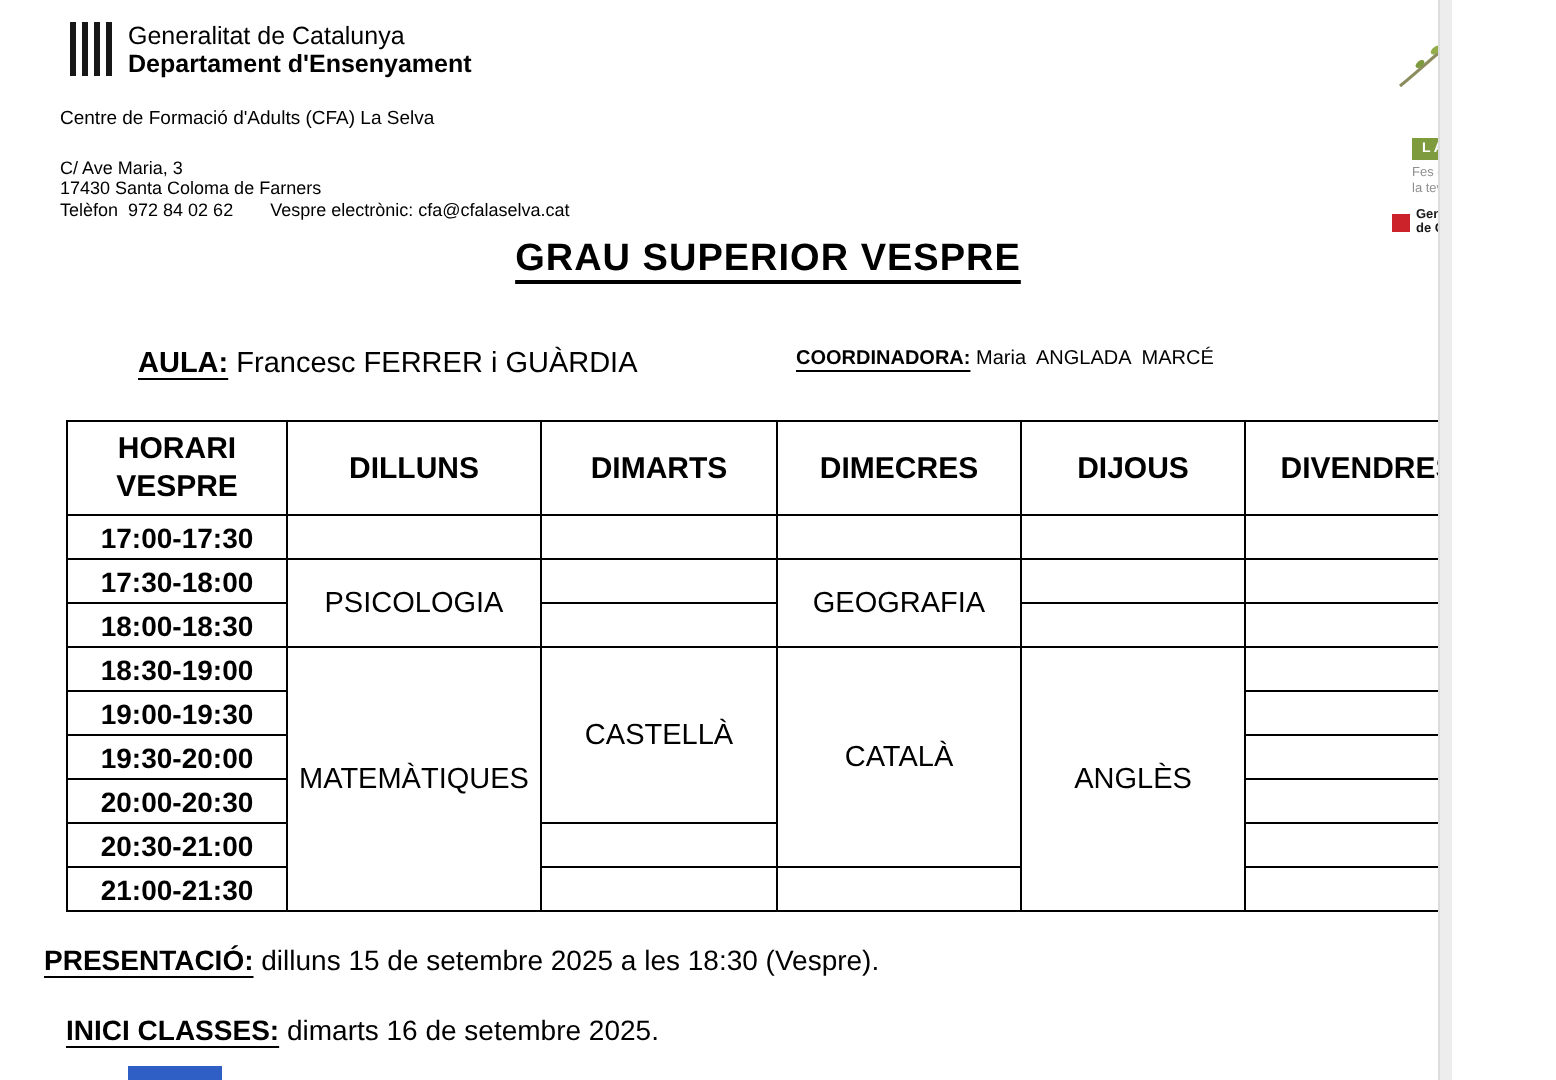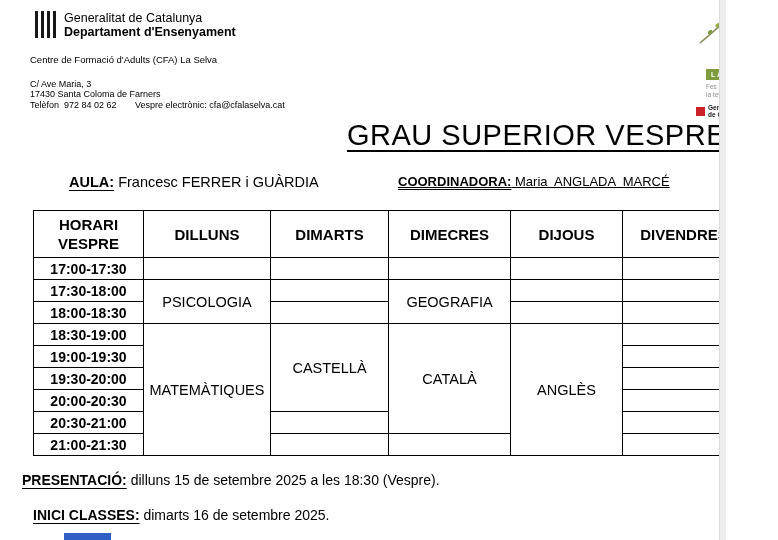--- a/index.html
+++ b/index.html
@@ -23,26 +23,26 @@
   .cfa-logo .tree { display:block; margin-left:6px; }
   .cfa-acronym { font-size:16px; font-weight:bold; color:#3a3a3a; letter-spacing:1px; margin:1px 0 0 36px; }
   .cfa-badge { display:inline-block; margin:1px 0 0 16px; background:#7e9c3e; color:#fff;
                font-size:7px; font-weight:bold; letter-spacing:1.6px; padding:2px 4px 2px 5px; }
   .cfa-tagline { margin:2px 0 0 16px; font-size:6.5px; line-height:7.5px; color:#8f8f8f; }
   .gencat-mini { margin:6px 0 0 6px; display:flex; align-items:center; gap:3px; }
   .red-sq { width:9px; height:9px; background:#cc2229; display:inline-block; flex:0 0 auto; }
   .gm-text { font-size:6.5px; line-height:7px; font-weight:bold; color:#1a1a1a; text-align:left; }
 
   
-  .title { position:absolute; top:119px; left:42px; right:0; text-align:right;
-           font-size:29px; font-weight:normal; letter-spacing:0.5px; }
+  .title { position:absolute; top:119px; left:42px; right:0; text-align:center;
+           font-size:19px; font-weight:bold; letter-spacing:0.5px; }
   .title .u { text-decoration:underline; text-underline-offset:5px; text-decoration-thickness:2px; }
 
   .info-aula  { position:absolute; left:69px;  top:174px; font-size:14.5px; }
-  .info-coord { position:absolute; left:398px; top:174px; font-size:13px;text-decoration:underline; }
+  .info-coord { position:absolute; left:398px; top:174px; font-size:10px; }
   .lbl { font-weight:bold; text-decoration:underline; text-underline-offset:3px; }
   .val { white-space:pre; }
 
   
   table.schedule { position:absolute; left:33px; top:210px; width:712px;
                    border-collapse:collapse; table-layout:fixed;border-radius:21px; }
   .schedule th, .schedule td { border:1px solid #000; text-align:center; vertical-align:middle;
                                padding:0; overflow:hidden; }
   .schedule th { height:47px; font-size:15px; font-weight:bold; line-height:19px; }
   .schedule td { height:22px; }

